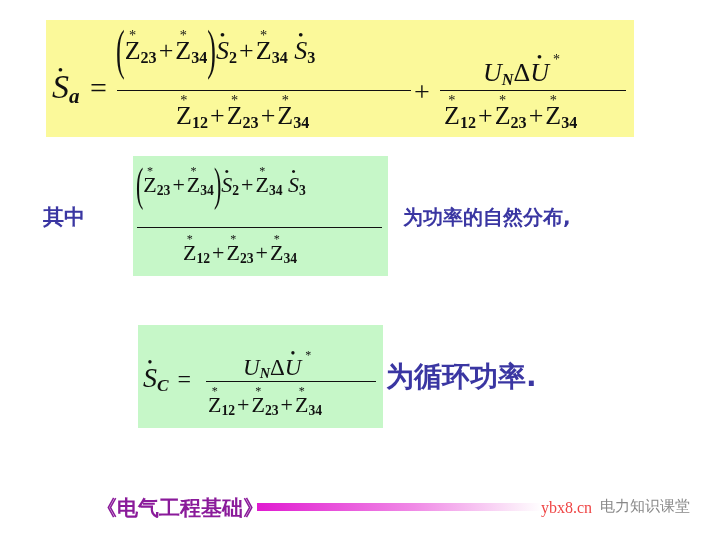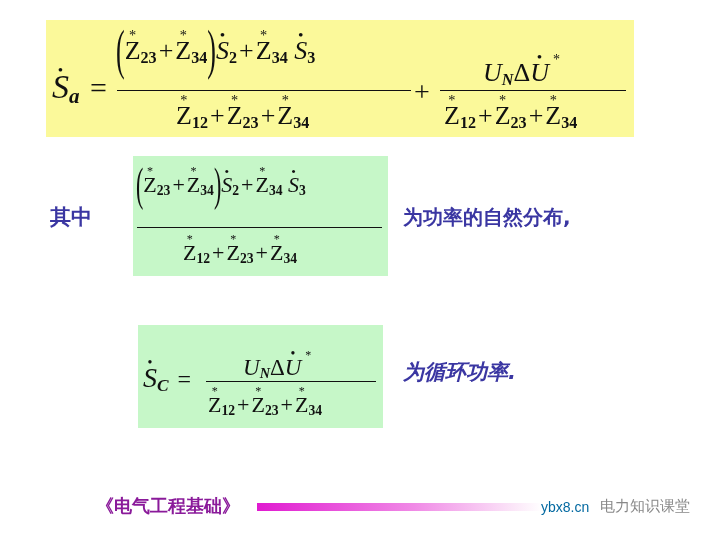--- a/index.html
+++ b/index.html
@@ -18,24 +18,24 @@
   .acc { position: relative; display: inline-block; }
   .acc .mark { position: absolute; left: 50%; transform: translateX(-50%); font-style: normal; line-height: 1; }
   .star { top: -0.55em; font-size: 0.55em; }
   .dot { top: -0.55em; font-size: 0.6em; }
   .bar { position: absolute; height: 1.4px; background: #111; }
   .paren { font-style: normal; display: inline-block; transform: scaleY(2.1); transform-origin: center; font-weight: 100; }
   .op { font-style: normal; padding: 0 2px; }
 
   .cn { position: absolute; color: #3a36a2; font-family: "DejaVu Sans", sans-serif; font-weight: bold; white-space: nowrap; }
 
-  .footer-title { position: absolute; left: 96px; top: 494px; color: #8a1a9a; font-family: "DejaVu Sans", sans-serif; font-weight: bold; font-size: 18px; }
+  .footer-title { position: absolute; left: 96px; top: 494px; color: #8a1a9a; font-family: "DejaVu Sans", sans-serif; font-weight: bold; font-size: 21px; }
   .footer-bar { position: absolute; left: 257px; top: 503px; width: 285px; height: 8px;
     background: linear-gradient(to right, #e01ad0, #f08ae6 55%, #fbe6f8 90%, #ffffff); }
-  .watermark { position: absolute; left: 541px; top: 499px; font-family: Liberation Sans, sans-serif; font-size: 14px; color: #0369a1; }
+  .watermark { position: absolute; left: 541px; top: 499px; font-family: Liberation Serif, serif; font-size: 16px; color: #ef4444; }
   .watermark2 { position: absolute; left: 600px; top: 497px; font-family: "DejaVu Sans", sans-serif; font-size: 15px; color: #888; text-align: right; }
 </style>
 </head>
 <body>
 
 <div class="box yellow"></div>
 
 <div class="math" style="left:52px; top:68px; font-size:34px;">
   <span class="acc"><span class="mark dot" style="top:-0.42em;font-size:0.45em">•</span><span>S</span></span><span class="sub" style="font-style:italic">a</span>
   <span class="op" style="font-size:30px">=</span>
@@ -52,21 +52,21 @@
 <div class="math" style="left:414px; top:76px; font-size:28px; font-style:normal;"><span>+</span></div>
 
 <div class="math" style="left:483px; top:52px; font-size:26px;">
   <span>U</span><span class="sub" style="font-style:italic">N</span><span style="font-style:normal">Δ</span><span class="acc"><span class="mark dot">•</span><span>U</span></span><span style="font-style:normal;font-size:14px;vertical-align:1.2em;margin-left:4px">*</span>
 </div>
 <div class="bar" style="left:440px; top:90px; width:186px;"></div>
 <div class="math" style="left:444px; top:101px; font-size:26px;">
   <span class="acc"><span class="mark star">*</span><span class="Z">Z</span></span><span class="sub">12</span><span class="op">+</span><span class="acc"><span class="mark star">*</span><span class="Z">Z</span></span><span class="sub">23</span><span class="op">+</span><span class="acc"><span class="mark star">*</span><span class="Z">Z</span></span><span class="sub">34</span>
 </div>
 
-<div class="cn" style="left:50px; top:203px; font-size:21px;">其中</div>
+<div class="cn" style="left:43px; top:203px; font-size:21px;">其中</div>
 <div class="box green1"></div>
 <div class="math" style="left:136px; top:172px; font-size:22px;">
   <span class="paren">(</span><span class="acc"><span class="mark star">*</span><span class="Z">Z</span></span><span class="sub">23</span><span class="op">+</span><span class="acc"><span class="mark star">*</span><span class="Z">Z</span></span><span class="sub">34</span><span class="paren">)</span><span class="acc"><span class="mark dot">•</span><span>S</span></span><span class="sub">2</span><span class="op">+</span><span class="acc"><span class="mark star">*</span><span class="Z">Z</span></span><span class="sub">34</span>&nbsp;<span class="acc"><span class="mark dot">•</span><span>S</span></span><span class="sub">3</span>
 </div>
 <div class="bar" style="left:137px; top:227px; width:245px;"></div>
 <div class="math" style="left:183px; top:240px; font-size:22px;">
   <span class="acc"><span class="mark star">*</span><span class="Z">Z</span></span><span class="sub">12</span><span class="op">+</span><span class="acc"><span class="mark star">*</span><span class="Z">Z</span></span><span class="sub">23</span><span class="op">+</span><span class="acc"><span class="mark star">*</span><span class="Z">Z</span></span><span class="sub">34</span>
 </div>
 <div class="cn" style="left:403px; top:204px; font-size:20px;">为功率的自然分布,</div>
 
@@ -75,18 +75,18 @@
   <span class="acc"><span class="mark dot" style="top:-0.45em;font-size:0.5em">•</span><span>S</span></span><span class="sub" style="font-style:italic">C</span>
   <span class="op" style="font-size:24px">=</span>
 </div>
 <div class="math" style="left:243px; top:348px; font-size:23px;">
   <span>U</span><span class="sub" style="font-style:italic">N</span><span style="font-style:normal">Δ</span><span class="acc"><span class="mark dot">•</span><span>U</span></span><span style="font-style:normal;font-size:12px;vertical-align:1.3em;margin-left:4px">*</span>
 </div>
 <div class="bar" style="left:206px; top:381px; width:170px;"></div>
 <div class="math" style="left:208px; top:392px; font-size:22px;">
   <span class="acc"><span class="mark star">*</span><span class="Z">Z</span></span><span class="sub">12</span><span class="op">+</span><span class="acc"><span class="mark star">*</span><span class="Z">Z</span></span><span class="sub">23</span><span class="op">+</span><span class="acc"><span class="mark star">*</span><span class="Z">Z</span></span><span class="sub">34</span>
 </div>
-<div class="cn" style="left:403px; top:358px; font-size:21px;font-style:italic;">为循环功率.</div>
+<div class="cn" style="left:386px; top:358px; font-size:28px;">为循环功率.</div>
 
 <div class="footer-title">《电气工程基础》</div>
 <div class="footer-bar"></div>
 <div class="watermark">ybx8.cn</div>
 <div class="watermark2">电力知识课堂</div>
 
 </body></html>

